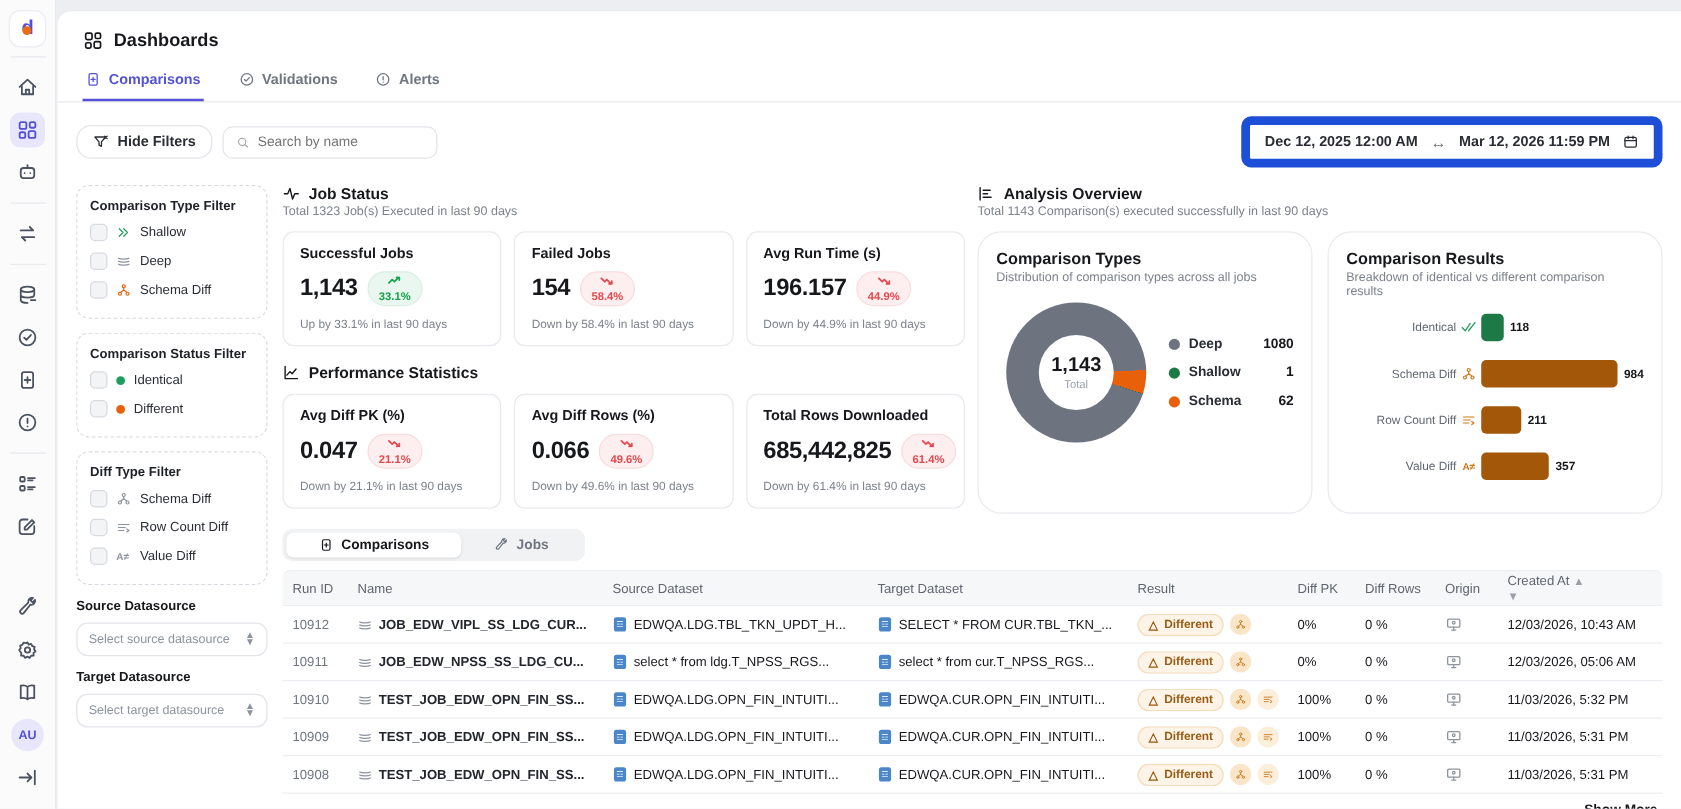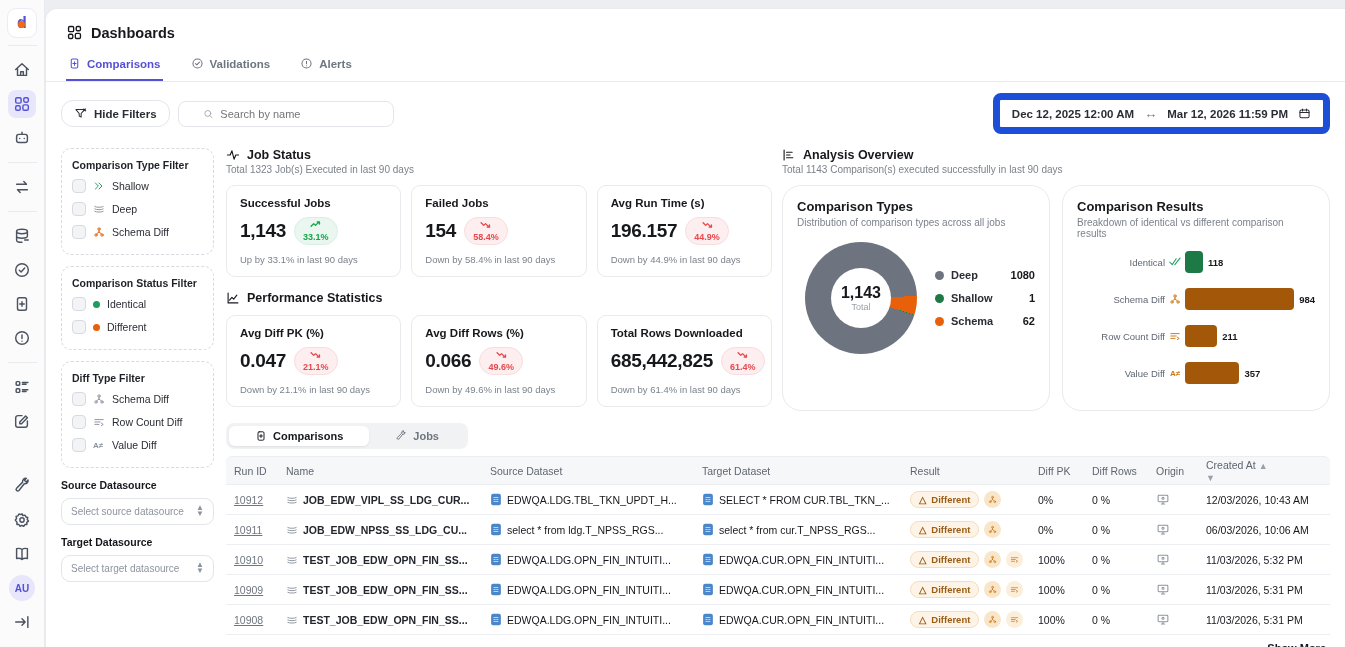--- a/index.html
+++ b/index.html
@@ -28,21 +28,21 @@
   .pagehead { display:flex; align-items:center; gap:8px; padding:15px 20px 10px; font-size:14.5px; font-weight:bold; }
   .tabsrow { display:flex; gap:26px; padding:0 20px; border-bottom:1px solid #e8eaee; }
   .tab { display:flex; align-items:center; gap:6px; font-size:11.5px; font-weight:bold; color:#6f7680;
     padding:6px 2px 9px; border-bottom:2px solid transparent; cursor:pointer; }
   .tab.active { color:#5551d6; border-bottom-color:#5551d6; }
 
   .toolbar { display:flex; align-items:center; gap:8px; padding:11px 15px 10px; }
   .btn { display:flex; align-items:center; gap:7px; border:1px solid #e3e5ea; border-radius:12px; background:#fff;
     padding:6px 12px; font-size:11.5px; font-weight:bold; color:#2a2d34; cursor:pointer;}
   .search { display:flex; align-items:center; gap:7px; border:1px solid #e3e5ea; border-radius:8px;
-    padding:6px 24px; width:216px; color:#9aa0aa;}
+    padding:6px 10px; width:172px; color:#9aa0aa;}
   .search input { border:none; outline:none; font-size:11px; width:100%; font-family:inherit; color:#2a2d34; background:transparent;}
   .daterange { margin-left:auto; display:flex; align-items:center; gap:10px; border:7px solid #1d4ed8; border-radius:8px;
     padding:6px 12px; font-size:11.5px; font-weight:bold; color:#2a2d34; cursor:pointer;justify-content:center;}
   .daterange .arr { color:#6f7680; font-size:13px; }
 
   .bodyarea { display:flex; gap:12px; padding:4px 15px 0; }
 
   
   .filters { width:153px; flex-shrink:0; }
   .fbox { border:1px dashed #d7dae0; border-radius:10px; padding:10px 10px 6px; margin-bottom:11px; }
@@ -103,21 +103,21 @@
     padding:4px 26px; border-radius:6px; cursor:pointer;}
   .ttab.active { background:#fff; color:#17181c; box-shadow:0 1px 2px rgba(0,0,0,0.08);}
   .grid { width:100%; }
   .trow { display:grid; grid-template-columns:52px 204px 212px 208px 128px 54px 64px 50px 1fr;
     align-items:center; border-bottom:1px solid #eceef1; }
   .trow.head { background:#f6f7f8; border-top:1px solid #eceef1; border-radius:6px 6px 0 0;
     font-size:10.5px; color:#5f6672; height:29px;}
   .trow.head > div { padding:0 8px; white-space:nowrap;}
   .trow.data { height:30px; font-size:10.5px; }
   .trow.data > div { padding:0 8px; white-space:nowrap; overflow:hidden; display:flex; align-items:center; gap:5px;}
-  .runid { color:#6f7680;text-decoration:underline; }
+  .runid { color:#6f7680; }
   .namecell { font-weight:bold; color:#23262c;}
   .layeric { color:#8d939e; flex-shrink:0;}
   .diffbadge { display:inline-flex; align-items:center; gap:5px; background:#fdf4e7; border:1px solid #f3ddbd;
     color:#9a5b13; border-radius:999px; padding:2px 8px; font-size:9.5px; font-weight:bold;}
   .iconbadge { width:17px; height:17px; border-radius:50%; background:#f9e5c8; display:inline-flex;
     align-items:center; justify-content:center; color:#d07716; flex-shrink:0;}
   .iconbadge.lite { background:#fbeedb; }
   .origic { color:#8d939e; }
   .sortic { color:#9aa0aa; font-size:9px; margin-left:3px;}
   .showmore { text-align:right; font-size:11px; font-weight:bold; padding:7px 4px 0; cursor:pointer;}
@@ -676,21 +676,21 @@
               </div>
             <div>0%</div>
             <div>0 %</div>
             <div>
                 <svg class="ico origic" width="14" height="13" viewBox="0 0 20 20">
                   <rect x="2.5" y="3.5" width="15" height="10" rx="1.5"></rect>
                   <path d="M7.5 17h5M10 13.5V17"></path>
                   <circle cx="10" cy="8" r="1.6"></circle>
                 </svg>
               </div>
-            <div>06/03/2026, 10:06 AM</div>
+            <div>12/03/2026, 05:06 AM</div>
           </div>
 
           <div class="trow data">
             <div class="runid">10910</div>
             <div class="namecell">
                 <svg class="ico layeric" width="12" height="12" viewBox="0 0 20 20">
                   <path d="M3 6c2 1.6 12 1.6 14 0M3 10c2 1.6 12 1.6 14 0M3 14c2 1.6 12 1.6 14 0"></path>
                 </svg>
                 <span>TEST_JOB_EDW_OPN_FIN_SS...</span>
               </div>

